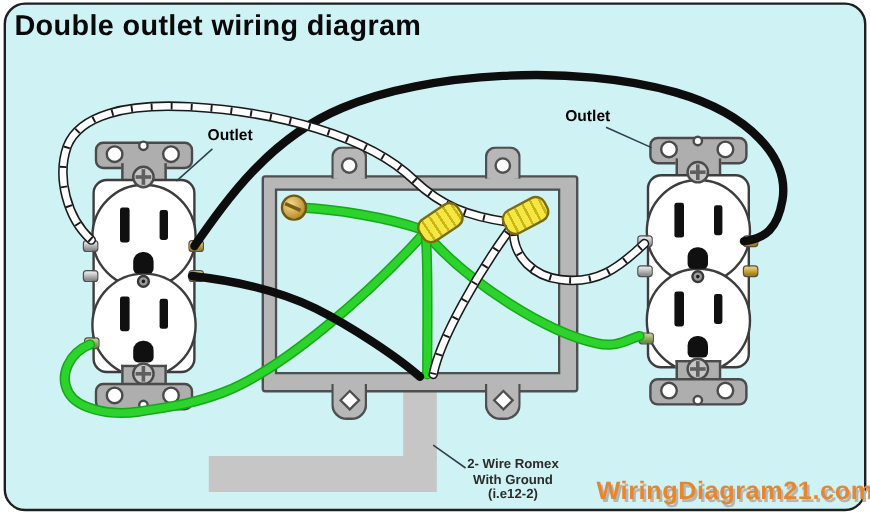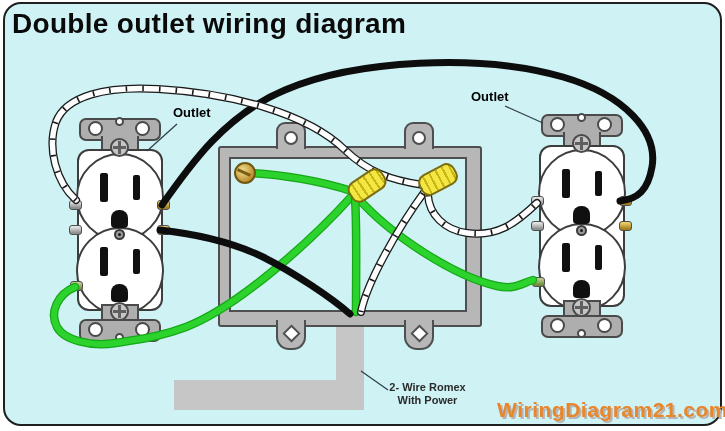--- a/index.html
+++ b/index.html
@@ -1,21 +1,21 @@
 <!DOCTYPE html>
 <html><head>
 <meta charset="utf-8">
 <style>
   html,body{margin:0;padding:0;background:#fff;}
   #canvas{position:relative;width:725px;height:431px;background:#fff;overflow:hidden;
           font-family:"Liberation Sans","DejaVu Sans",sans-serif;}
   
   .board{position:absolute;left:3px;top:2px;width:715px;height:420px;background:#cff2f5;
          border:2px solid #1f1f1f;border-radius:18px;}
-  .title{position:absolute;left:12px;top:8px;font-size:28px;font-weight:bold;color:#0a0a0a;
+  .title{position:absolute;left:12px;top:8px;font-size:24px;font-weight:bold;color:#0a0a0a;
          letter-spacing:.3px;z-index:50;}
   
   .outlet{position:absolute;width:96px;height:230px;z-index:10;}
   .outlet *{position:absolute;box-sizing:border-box;}
   .ear-plate{left:7px;top:2px;width:82px;height:23px;background:#aeaeae;border:2px solid #4a4a4a;border-radius:7px;}
   .ear-hole{width:15px;height:15px;border-radius:50%;background:#fff;border:2px solid #4a4a4a;top:5px;}
   .ear-hole.l{left:16px;} .ear-hole.r{left:63px;}
   .notch{width:9px;height:9px;border-radius:50%;background:#fff;border:2px solid #4a4a4a;left:43px;top:1px;}
   .neck-top{left:29px;top:20px;width:38px;height:22px;background:#aeaeae;border:2px solid #4a4a4a;border-top:none;}
   .phillips{width:19px;height:19px;border-radius:50%;background:#c6c6c6;border:2px solid #4a4a4a;left:38px;}
@@ -208,16 +208,17 @@
   </svg>
 
   <div class="wirenut left"></div>
   <div class="wirenut right"></div>
   <div class="gscrew"></div>
 
   <div class="lab outlet-l">Outlet</div>
   <div class="lab outlet-r">Outlet</div>
   <div class="romex">
     <div>2- Wire Romex</div>
-    <div>With Power</div>
+    <div>With Ground</div>
+    <div>(i.e12-2)</div>
   </div>
   <div class="watermark">WiringDiagram21.com</div>
 </div>
 
 </body></html>

